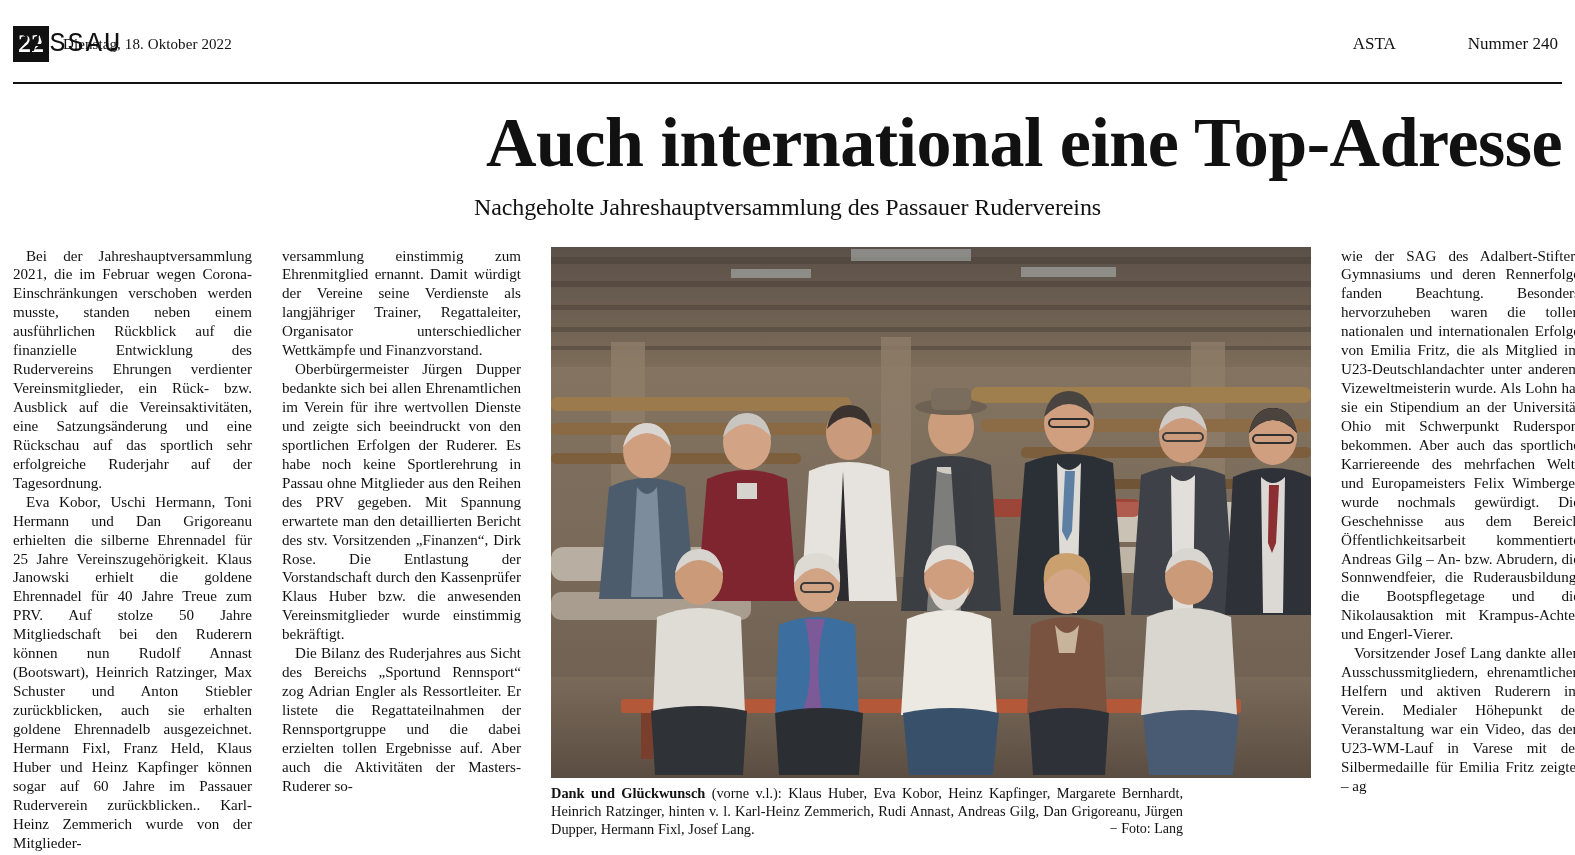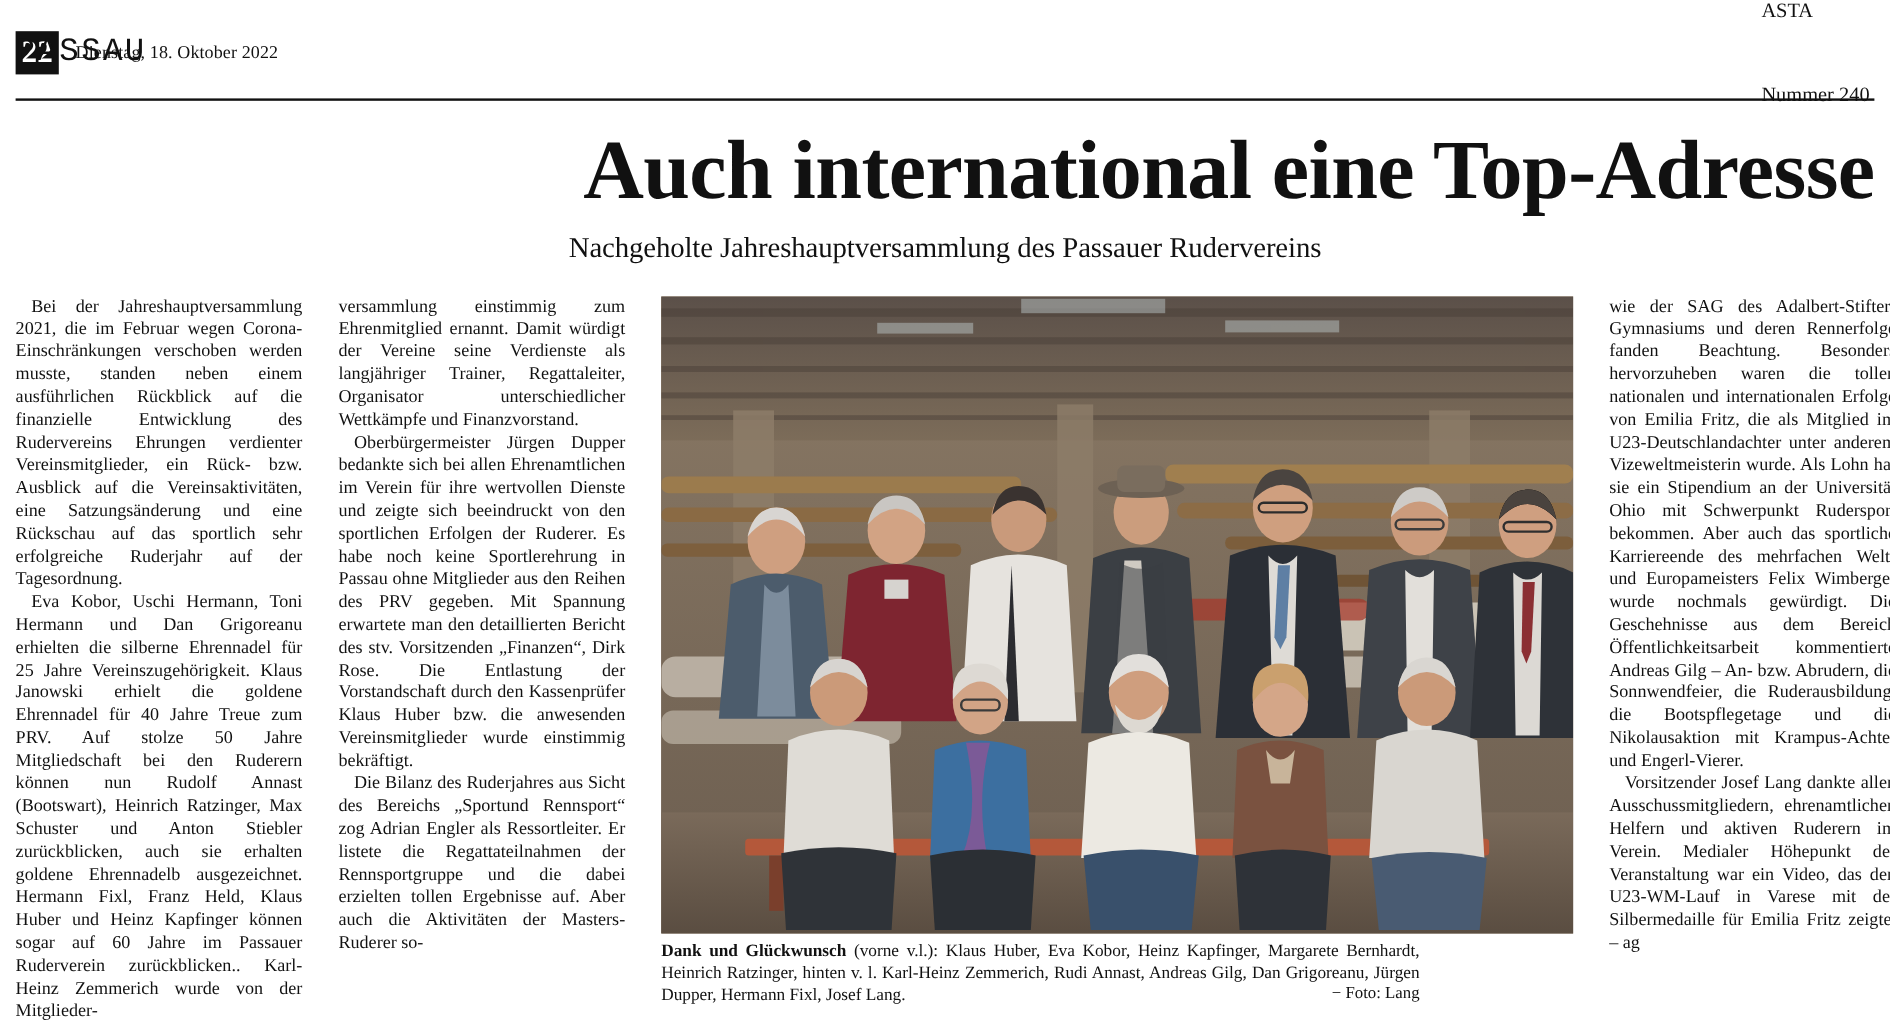--- a/index.html
+++ b/index.html
@@ -54,25 +54,24 @@
     right: 0;
     text-align: left;
     font-size: 27px;
     letter-spacing: 2px;
     font-family: Liberation Mono, monospace;
   }
   .masthead-right {
     margin-left: auto;
     display: flex;
     align-items: baseline;
-    gap: 50px;
+    gap: 72px;
     font-size: 17px;
     padding-right: 4px;
     z-index: 2;
-    flex-direction: column;
   }
   .rule {
     border: 0;
     border-top: 2px solid #111;
     margin: 10px 0 0 0;
   }
 
   
   .headline {
     text-align: right;

